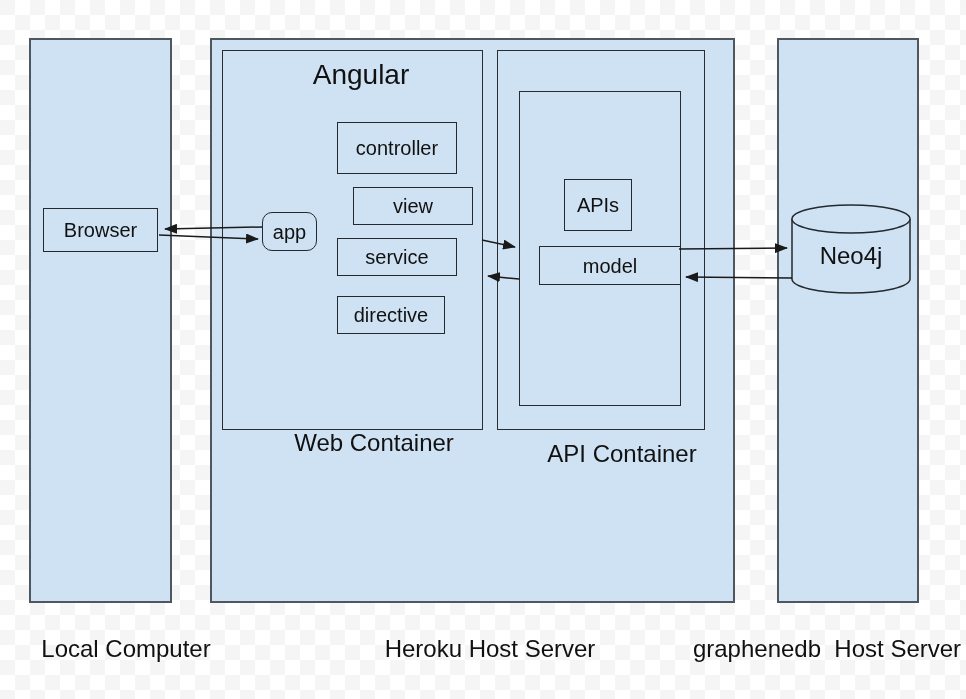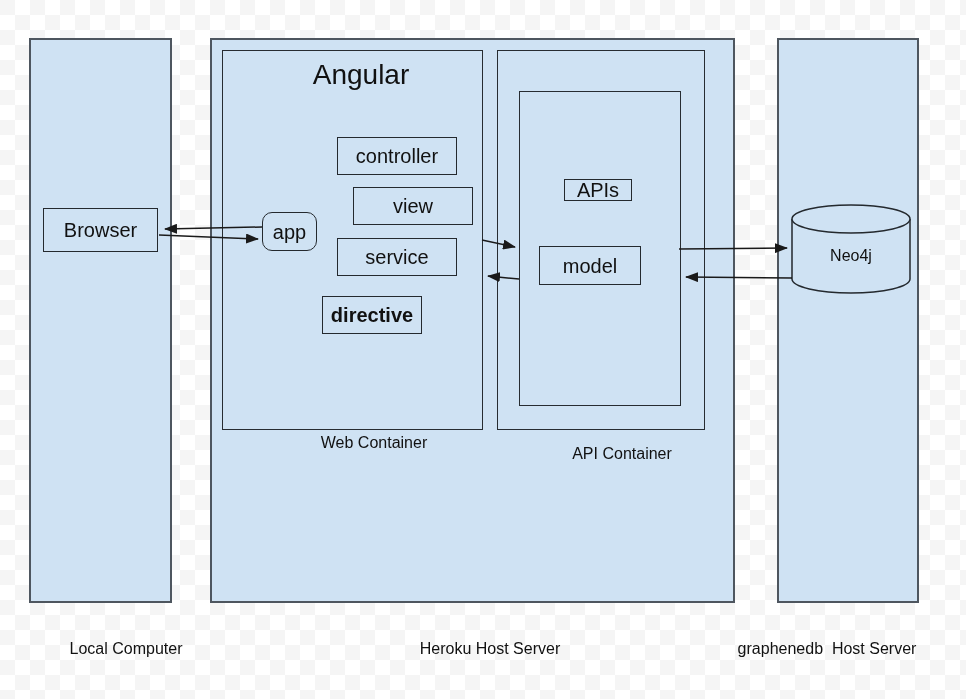--- a/index.html
+++ b/index.html
@@ -36,21 +36,21 @@
     box-sizing: border-box;
     display: flex;
     align-items: center;
     justify-content: center;
     font-size: 20px;
     line-height: 1;
     white-space: pre;
   }
   .diagram-label {
     position: absolute;
-    font-size: 16px;
+    font-size: 24px;
     line-height: 23px;
     white-space: pre;
     transform: translateX(-50%);
   }
   .title-label {
     position: absolute;
     font-size: 28px;
     line-height: 23px;
     white-space: pre;
     transform: translateX(-50%);
@@ -81,37 +81,37 @@
   <div class="container-box" style="left:519px; top:91px; width:162px; height:315px;"></div>
 
   <div class="node" style="left:43px; top:208px; width:115px; height:44px;">
     <span>Browser</span>
   </div>
 
   <div class="node" style="left:262px; top:212px; width:55px; height:39px;border-radius:10px;">
     <span>app</span>
   </div>
 
-  <div class="node" style="left:337px; top:137px; width:120px; height:38px;">
+  <div class="node" style="left:337px; top:122px; width:120px; height:52px;">
     <span>controller</span>
   </div>
   <div class="node" style="left:353px; top:187px; width:120px; height:38px;">
     <span>view</span>
   </div>
   <div class="node" style="left:337px; top:238px; width:120px; height:38px;">
     <span>service</span>
   </div>
-  <div class="node" style="left:322px; top:296px; width:100px; height:38px;font-weight:bold;">
+  <div class="node" style="left:337px; top:296px; width:108px; height:38px;">
     <span>directive</span>
   </div>
 
-  <div class="node" style="left:564px; top:179px; width:68px; height:22px;">
+  <div class="node" style="left:564px; top:179px; width:68px; height:52px;">
     <span>APIs</span>
   </div>
-  <div class="node" style="left:539px; top:246px; width:102px; height:39px;">
+  <div class="node" style="left:539px; top:246px; width:142px; height:39px;">
     <span>model</span>
   </div>
 
   <svg class="overlay" viewBox="0 0 966 699">
     <defs>
       <marker id="arrow" markerUnits="userSpaceOnUse" markerWidth="13" markerHeight="10" refX="12" refY="5" orient="auto">
         <path d="M0,0 L13,5 L0,10 z" fill="#1a1a1a"></path>
       </marker>
     </defs>
 

